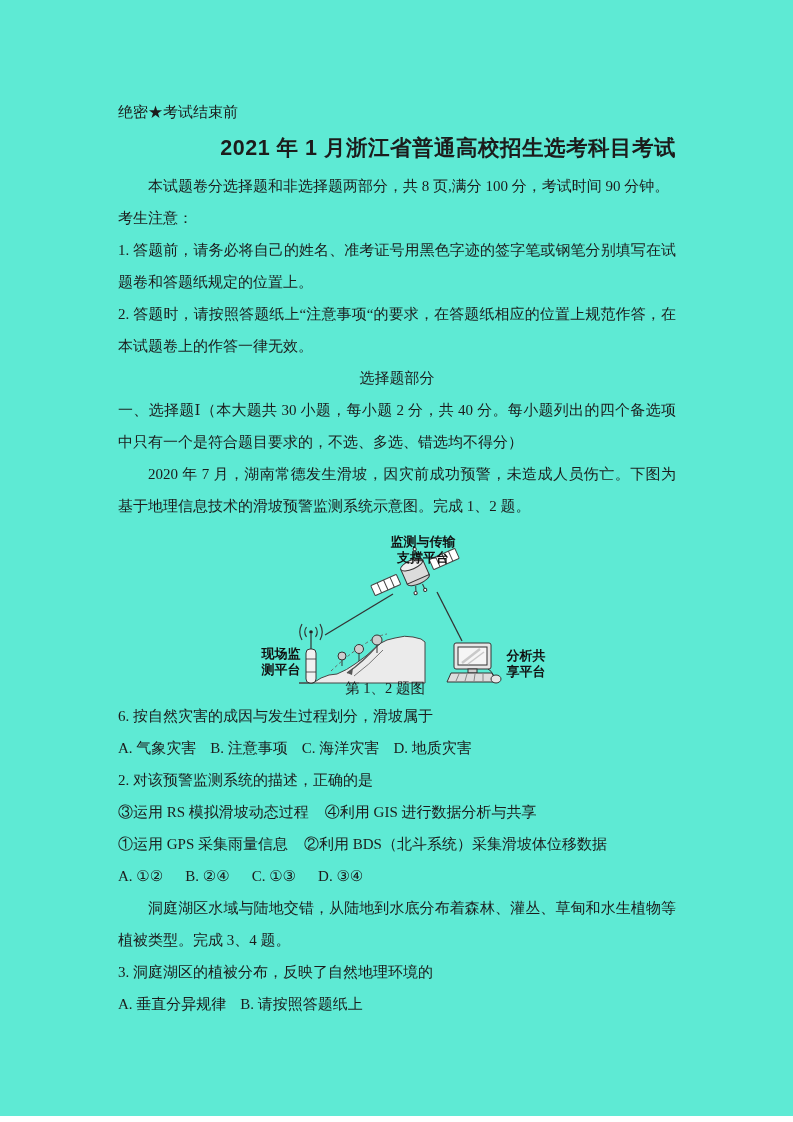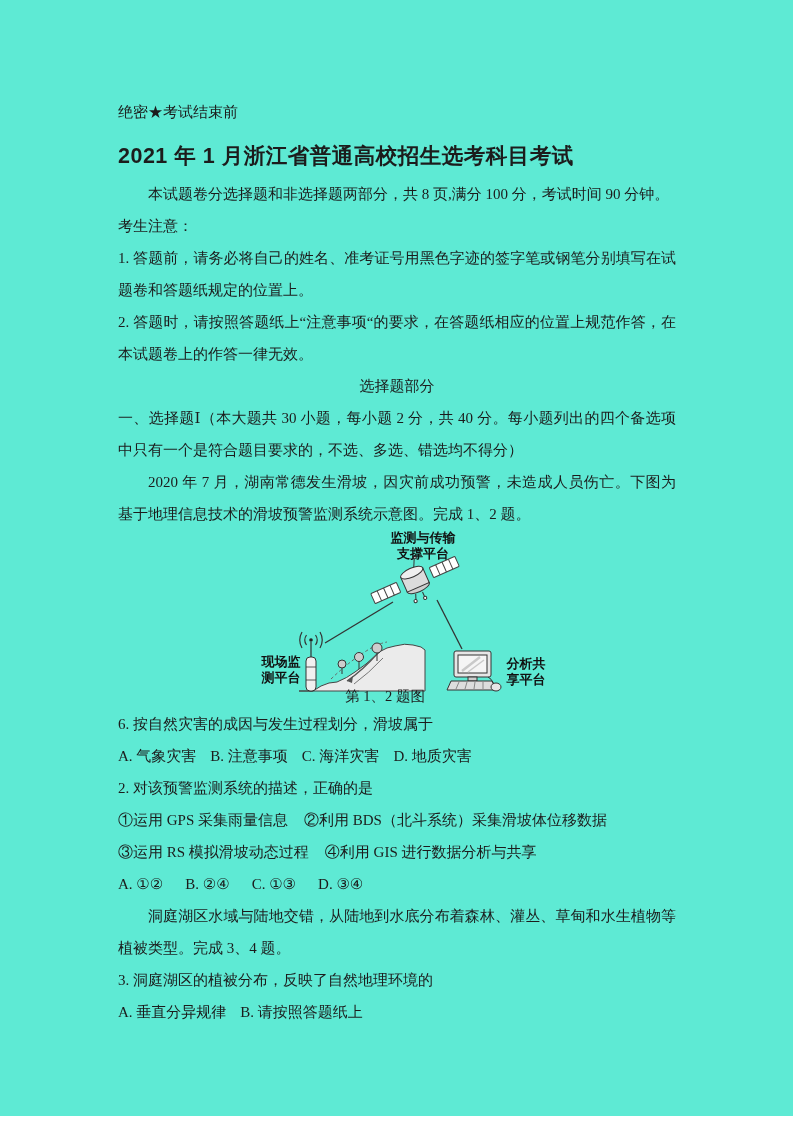--- a/index.html
+++ b/index.html
@@ -10,45 +10,45 @@
     color:#1c1c1c;
     font-family:"Liberation Serif","DejaVu Serif",serif;
     overflow:hidden;
   }
   .content {
     position:absolute; left:118px; top:96px; width:558px;
   }
   .content p { margin:0; font-size:15px; line-height:32px; text-align:justify; }
   .secrecy { font-size:14.5px; }
   .title {
-    margin:10px 0 0 0;
+    margin:2px 0 0 0;
     font-family:"Liberation Sans","DejaVu Sans",sans-serif;
     font-weight:bold; font-size:21.5px; line-height:36px;
-    text-align:left; letter-spacing:0.5px;
+    text-align:right; letter-spacing:0.5px;
   }
   .intro { margin-top:4px !important; }
   .indent { text-indent:2em; }
   .center { text-align:center !important; }
   .opt { display:inline-block; margin-right:14px; }
   .opt-wide { display:inline-block; margin-right:22px; }
   .item-pair .opt { margin-right:16px; }
 
   
   .figure {
     position:relative; width:300px; height:178px;
     margin:0 0 0 137px;
   }
   .figure svg { position:absolute; left:0; top:0; }
   .fig-label {
     position:absolute;
     font-family:"Liberation Sans","DejaVu Sans",sans-serif;
     font-weight:bold; font-size:13px; line-height:16px;
     color:#111; text-align:center; white-space:nowrap;
   }
-  .fig-label-sat   { left:110px; top:0;     width:116px; }
+  .fig-label-sat   { left:110px; top:12px;     width:116px; }
   .fig-label-site  { left:2px;   top:124px; width:48px;  }
   .fig-label-share { left:246px; top:126px; width:50px;  }
   .fig-caption {
     position:absolute; left:60px; top:157px; width:140px;
     font-size:14.5px; line-height:18px; text-align:center; color:#1c1c1c;
   }
 </style>
 </head>
 <body>
 
@@ -159,24 +159,24 @@
       <div class="fig-caption">第 1、2 题图</div>
     </div>
 
     <p>6. 按自然灾害的成因与发生过程划分，滑坡属于</p>
     <p>
       <span class="opt">A. 气象灾害</span><span class="opt">B. 注意事项</span><span class="opt">C. 海洋灾害</span><span class="opt">D. 地质灾害</span>
     </p>
 
     <p>2. 对该预警监测系统的描述，正确的是</p>
     <p class="item-pair">
-      <span class="opt">①运用 GPS 采集雨量信息</span><span class="opt">②利用 BDS（北斗系统）采集滑坡体位移数据</span>
+      <span class="opt">③运用 RS 模拟滑坡动态过程</span><span class="opt">④利用 GIS 进行数据分析与共享</span>
     </p>
     <p class="item-pair">
-      <span class="opt">③运用 RS 模拟滑坡动态过程</span><span class="opt">④利用 GIS 进行数据分析与共享</span>
+      <span class="opt">①运用 GPS 采集雨量信息</span><span class="opt">②利用 BDS（北斗系统）采集滑坡体位移数据</span>
     </p>
     <p>
       <span class="opt-wide">A. ①②</span><span class="opt-wide">B. ②④</span><span class="opt-wide">C. ①③</span><span class="opt-wide">D. ③④</span>
     </p>
 
     <p class="indent">洞庭湖区水域与陆地交错，从陆地到水底分布着森林、灌丛、草甸和水生植物等植被类型。完成 3、4 题。</p>
 
     <p>3. 洞庭湖区的植被分布，反映了自然地理环境的</p>
     <p>
       <span class="opt">A. 垂直分异规律</span><span class="opt">B. 请按照答题纸上</span>

